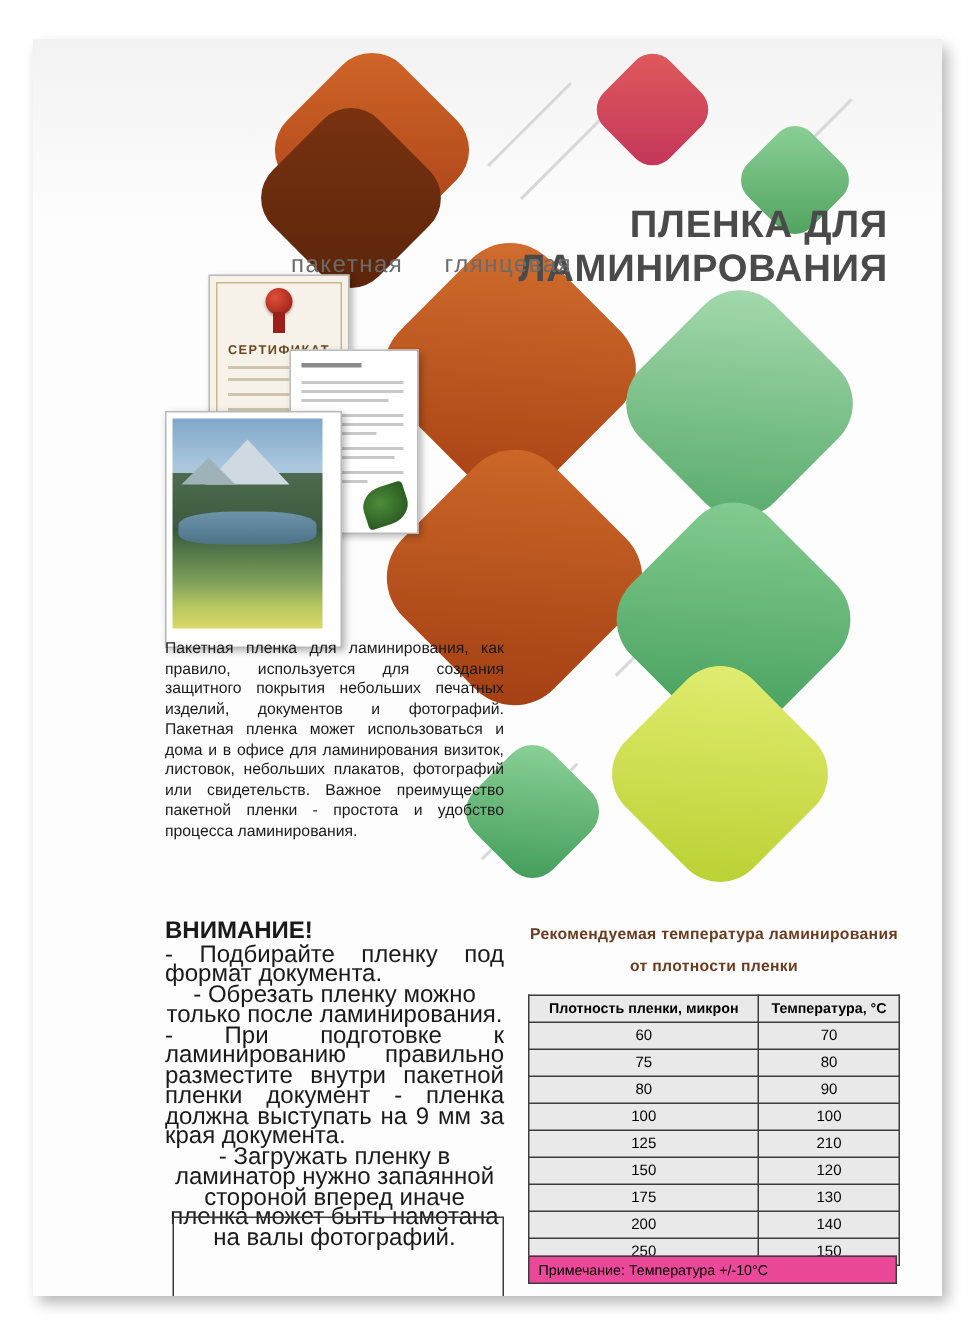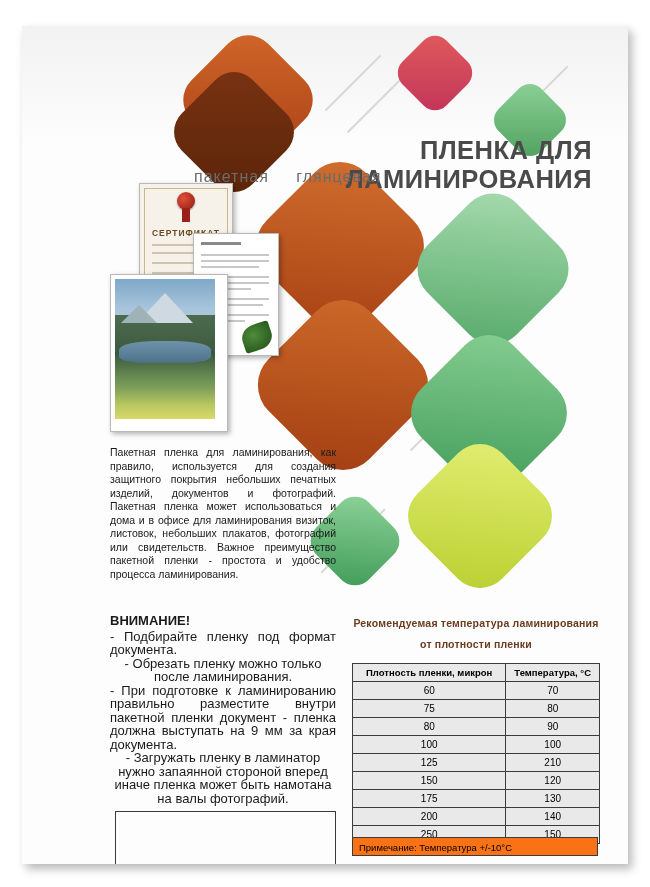--- a/index.html
+++ b/index.html
@@ -138,29 +138,29 @@
   }
   #land .lake{
     position:absolute;left:4px;top:62px;width:92px;height:22px;
     background:linear-gradient(180deg,#6d93ab,#4d7288);
     border-radius:40% 40% 30% 30%;
   }
 
   
   .bodytext{
     position:absolute;
-    left:88px;top:420px;width:226px;
+    left:88px;top:400px;width:226px;
     font-size:10.5px;line-height:13.5px;
     color:#1a1a1a;
     text-align:justify;
   }
   .attention{
     position:absolute;
     left:88px;top:588px;width:226px;
-    font-size:13px;line-height:13.5px;
+    font-size:16px;line-height:13.5px;
     color:#1a1a1a;
     text-align:justify;
   }
   .attention b{display:block;margin-bottom:2px;}
   .attention p{margin:0 0 0 0;}
   .att-j{text-align:justify;}
   .att-l{text-align:center;}
 
   .emptybox{
     position:absolute;
@@ -186,21 +186,21 @@
     border:1px solid #3c3c3c;
     text-align:center;
     padding:1.5px 0;
     height:14px;
   }
   table.temp th{font-weight:bold;font-size:9.5px;background:#e9e9e9;}
   table.temp td{background:#e9e9e9;}
   .note{
     position:absolute;left:330px;top:811px;width:246px;
     border:1px solid #3c3c3c;
-    background:#f97316;
+    background:#ec4899;
     font-size:9.5px;
     padding:3px 6px;
     box-sizing:border-box;
     height:19px;
     line-height:13px;
   }
 </style>
 </head>
 <body>
 

